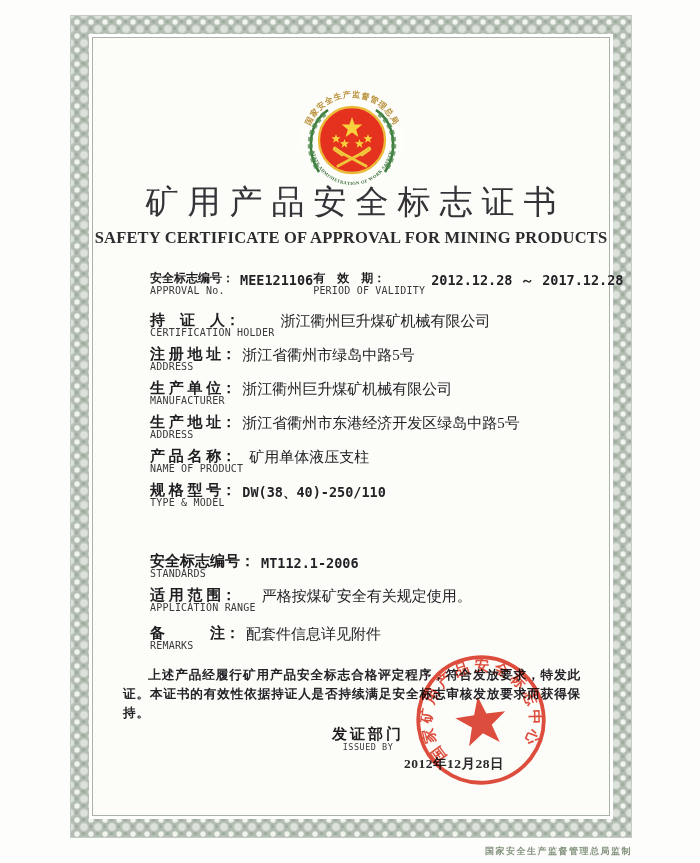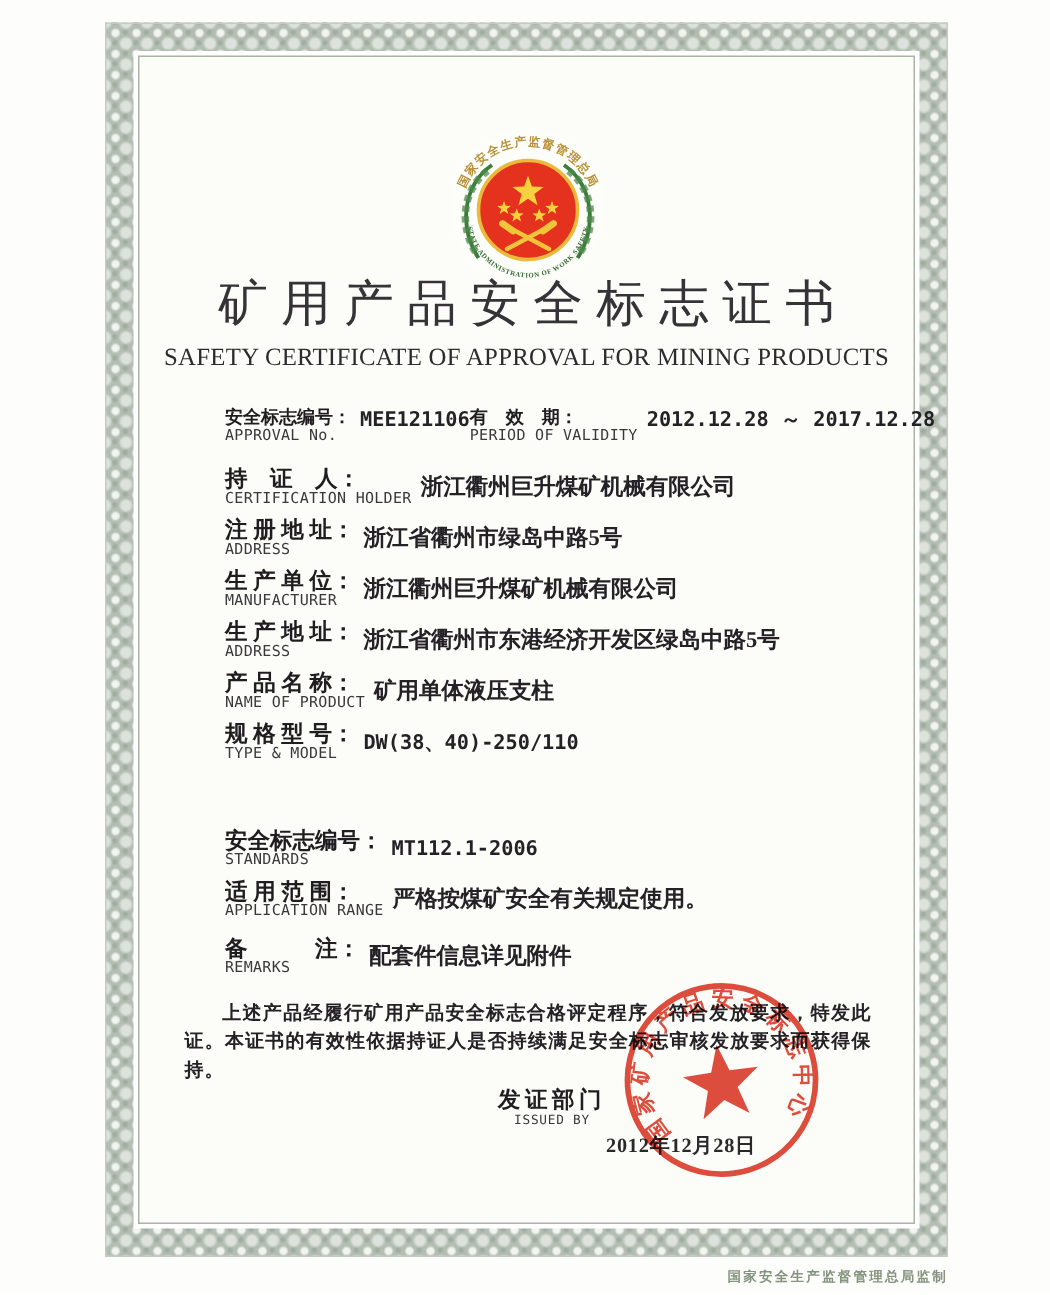--- a/index.html
+++ b/index.html
@@ -28,29 +28,29 @@
   
   .emblem{position:absolute;left:199px;top:40px;width:120px;height:112px;}
   
   .title{
     position:absolute;top:142px;left:0;width:100%;text-align:center;
     font-size:33px;font-weight:normal;letter-spacing:9px;text-indent:9px;
     color:#353337;
   }
   .subtitle{
     position:absolute;top:190px;left:0;width:100%;text-align:center;
-    font-size:16.5px;font-weight:normal;letter-spacing:.2px;color:#2d2b2e;
-  }
-  
-  .row{position:absolute;left:57px;right:26px;display:flex;align-items:center;}
+    font-size:16.5px;font-weight:bold;letter-spacing:.2px;color:#2d2b2e;
+  }
+  
+  .row{position:absolute;left:57px;right:26px;display:flex;align-items:flex-start;}
   .lblblock{flex:0 0 auto;}
   .zh{font-size:15px;font-weight:bold;color:#1f1d20;white-space:nowrap;line-height:17px;}
   .en{font-size:10px;font-family:"DejaVu Sans Mono","Liberation Mono",monospace;
       color:#3a383b;letter-spacing:.2px;line-height:8px;white-space:nowrap;}
-  .val{font-size:15px;font-weight:700;color:#242226;margin-left:6px;white-space:nowrap;line-height:18px;}
+  .val{font-size:15px;font-weight:400;color:#242226;margin-left:6px;white-space:nowrap;line-height:18px;}
   .val.mono{font-family:"DejaVu Sans Mono","Liberation Mono",monospace;font-size:13.5px;font-weight:bold;padding-top:1px;}
   .row.small .zh{font-size:12px;}
   .group{display:flex;align-items:flex-start;}
   
   .statement{
     position:absolute;left:30px;right:28px;top:628px;
     font-size:12.6px;font-weight:600;line-height:19px;letter-spacing:.8px;
     text-indent:2em;color:#242226;text-align:justify;
   }
   .issuedby{position:absolute;left:210px;top:688px;width:130px;text-align:center;}

